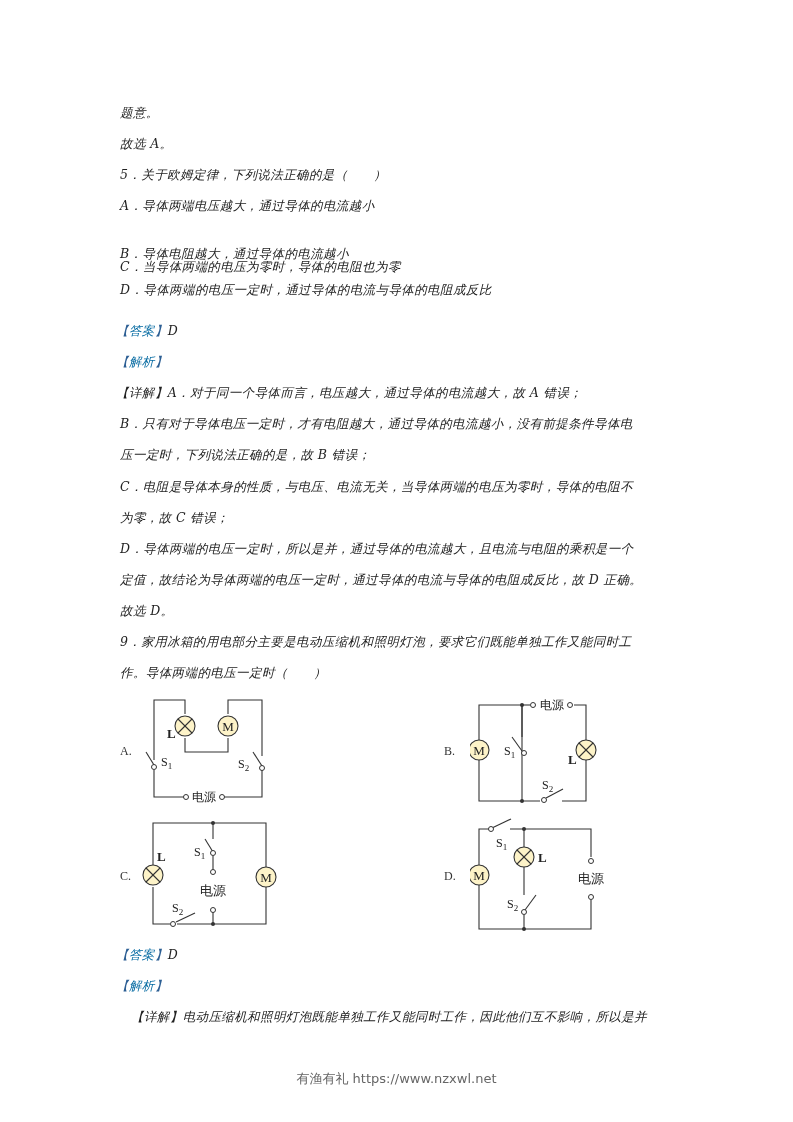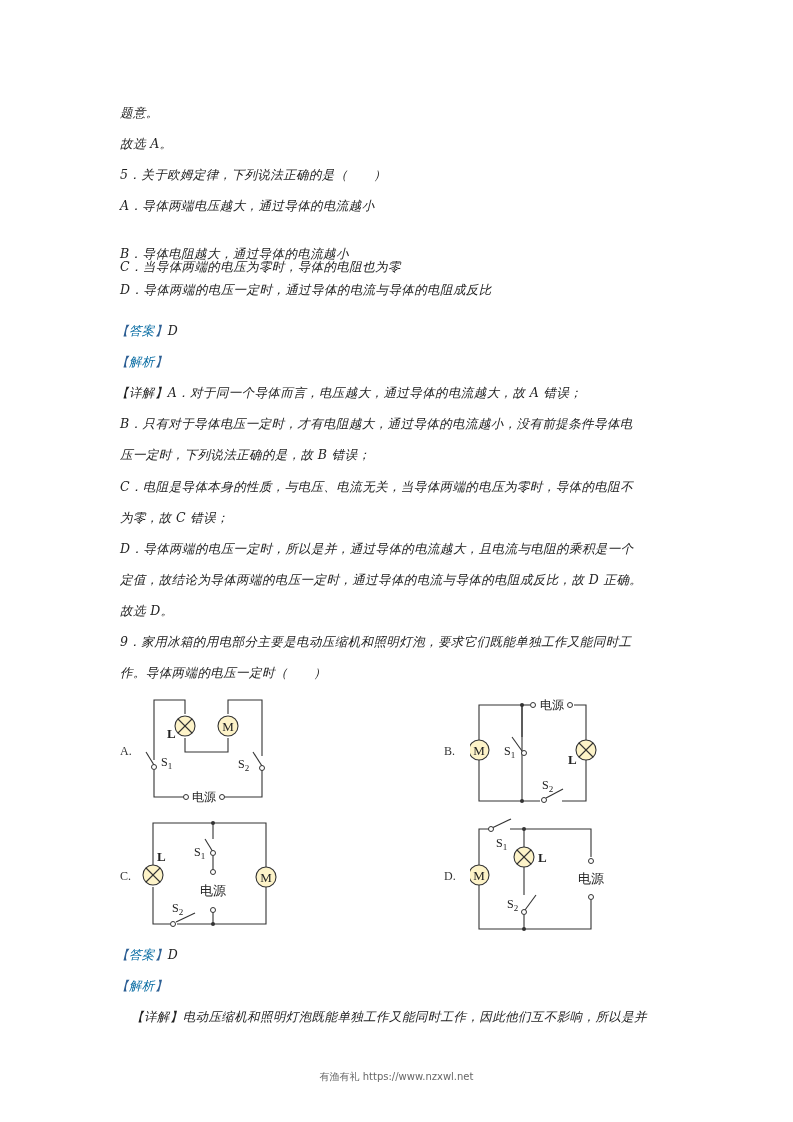--- a/index.html
+++ b/index.html
@@ -3,21 +3,21 @@
 <meta charset="utf-8">
 <style>
   html, body { margin:0; padding:0; background:#ffffff; }
   body { width:793px; height:1122px; position:relative; overflow:hidden;
          font-family:"DejaVu Serif", "Liberation Serif", serif; color:#222; }
   .line { position:absolute; left:120px; font-size:12.5px; line-height:16px; white-space:nowrap; letter-spacing:0.4px;font-style:italic; }
   .tag { color:#0369a1; }
   .bracket { color:#2d5f94; }
   .diagram { position:absolute; }
   .opt-label { position:absolute; font-size:12px; font-family:"Liberation Serif", serif; color:#333; }
-  .footer { position:absolute; left:0; width:793px; top:1070px; text-align:center; font-size:10px;
+  .footer { position:absolute; left:0; width:793px; top:1070px; text-align:center; font-size:13px;
             font-family:"DejaVu Sans", "Liberation Sans", sans-serif; color:#666; }
   svg text { font-family:"Liberation Serif", "DejaVu Serif", serif; }
 </style>
 </head>
 <body>
 
 <div class="line" style="top:105px">题意。</div>
 <div class="line" style="top:136px">故选 A。</div>
 <div class="line" style="top:167px">5．关于欧姆定律，下列说法正确的是（　　）</div>
 <div class="line" style="top:198px">A．导体两端电压越大，通过导体的电流越小</div>

